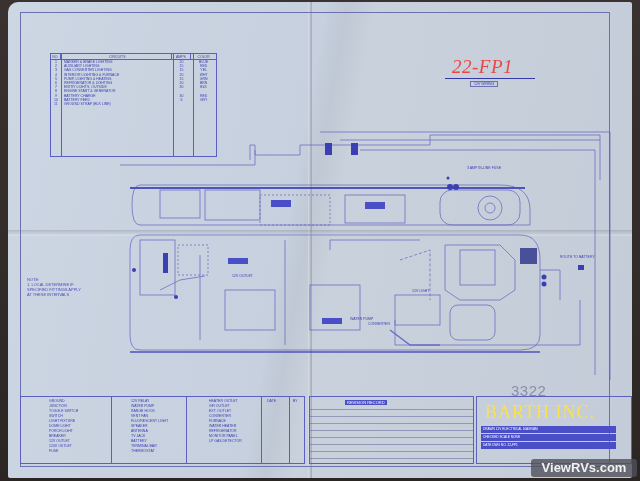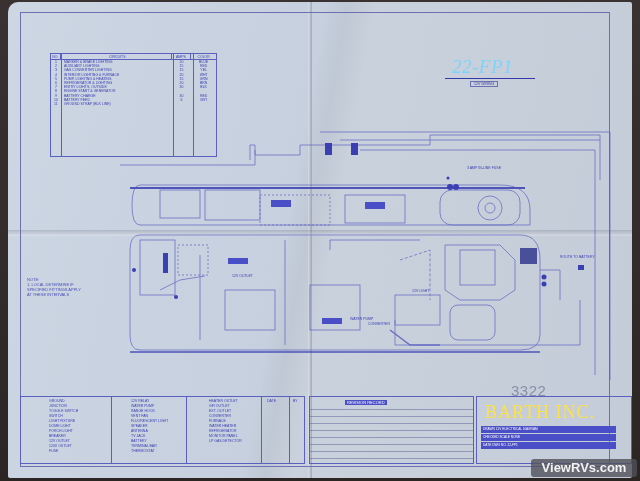--- a/index.html
+++ b/index.html
@@ -19,21 +19,21 @@
     border: 1px solid #5a5fc0; font-size: 3.5px; color: #3b3fb4; }
   .ct-head { display: flex; border-bottom: 1px solid #5a5fc0; height: 6px; }
   .ct-head span { display: block; border-right: 1px solid #5a5fc0; text-align: center; line-height: 6px; }
   .ct-row { display: flex; height: 4.2px; line-height: 4.2px; white-space: nowrap; overflow: hidden; }
   .ct-col-no { width: 10px; text-align: center; }
   .ct-col-c { width: 112px; padding-left: 3px; }
   .ct-col-a { width: 20px; text-align: center; }
   .ct-col-col { width: 25px; text-align: center; }
   .ct-vline { position: absolute; top: 0; bottom: 0; width: 1px; background: #5a5fc0; }
   .model { position: absolute; left: 452px; top: 56px; font-family: "Liberation Serif", serif;
-    font-style: italic; font-size: 19px; color: #7dd3fc; letter-spacing: 0.5px; }
+    font-style: italic; font-size: 19px; color: #ef4444; letter-spacing: 0.5px; }
   .model-under { position: absolute; left: 445px; top: 78px; width: 90px; height: 1px; background: #3438a8; }
   .model-sub { position: absolute; left: 470px; top: 81px; font-size: 3.5px; color: #3438a8; border: 1px solid #6a70b0; padding: 0 3px; }
   .notes { position: absolute; left: 27px; top: 277px; font-size: 4px; color: #4a4fb8; line-height: 5px; }
   .legend { position: absolute; left: 20px; top: 396px; width: 285px; height: 68px;
     border: 1px solid #5a5fc0; font-size: 3.5px; color: #3b3fb4; }
   .legend .col { position: absolute; top: 2px; }
   .legend .row { height: 5px; line-height: 5px; white-space: nowrap; }
   .legend .vline { position: absolute; top: 0; bottom: 0; width: 1px; background: #5a5fc0; }
   .rev { position: absolute; left: 309px; top: 396px; width: 165px; height: 68px; border: 1px solid #5a5fc0; }
   .rev .title { position: absolute; left: 35px; top: 3px; font-size: 4px; color: #fff; background: #4a4fc8; padding: 0 2px; }

